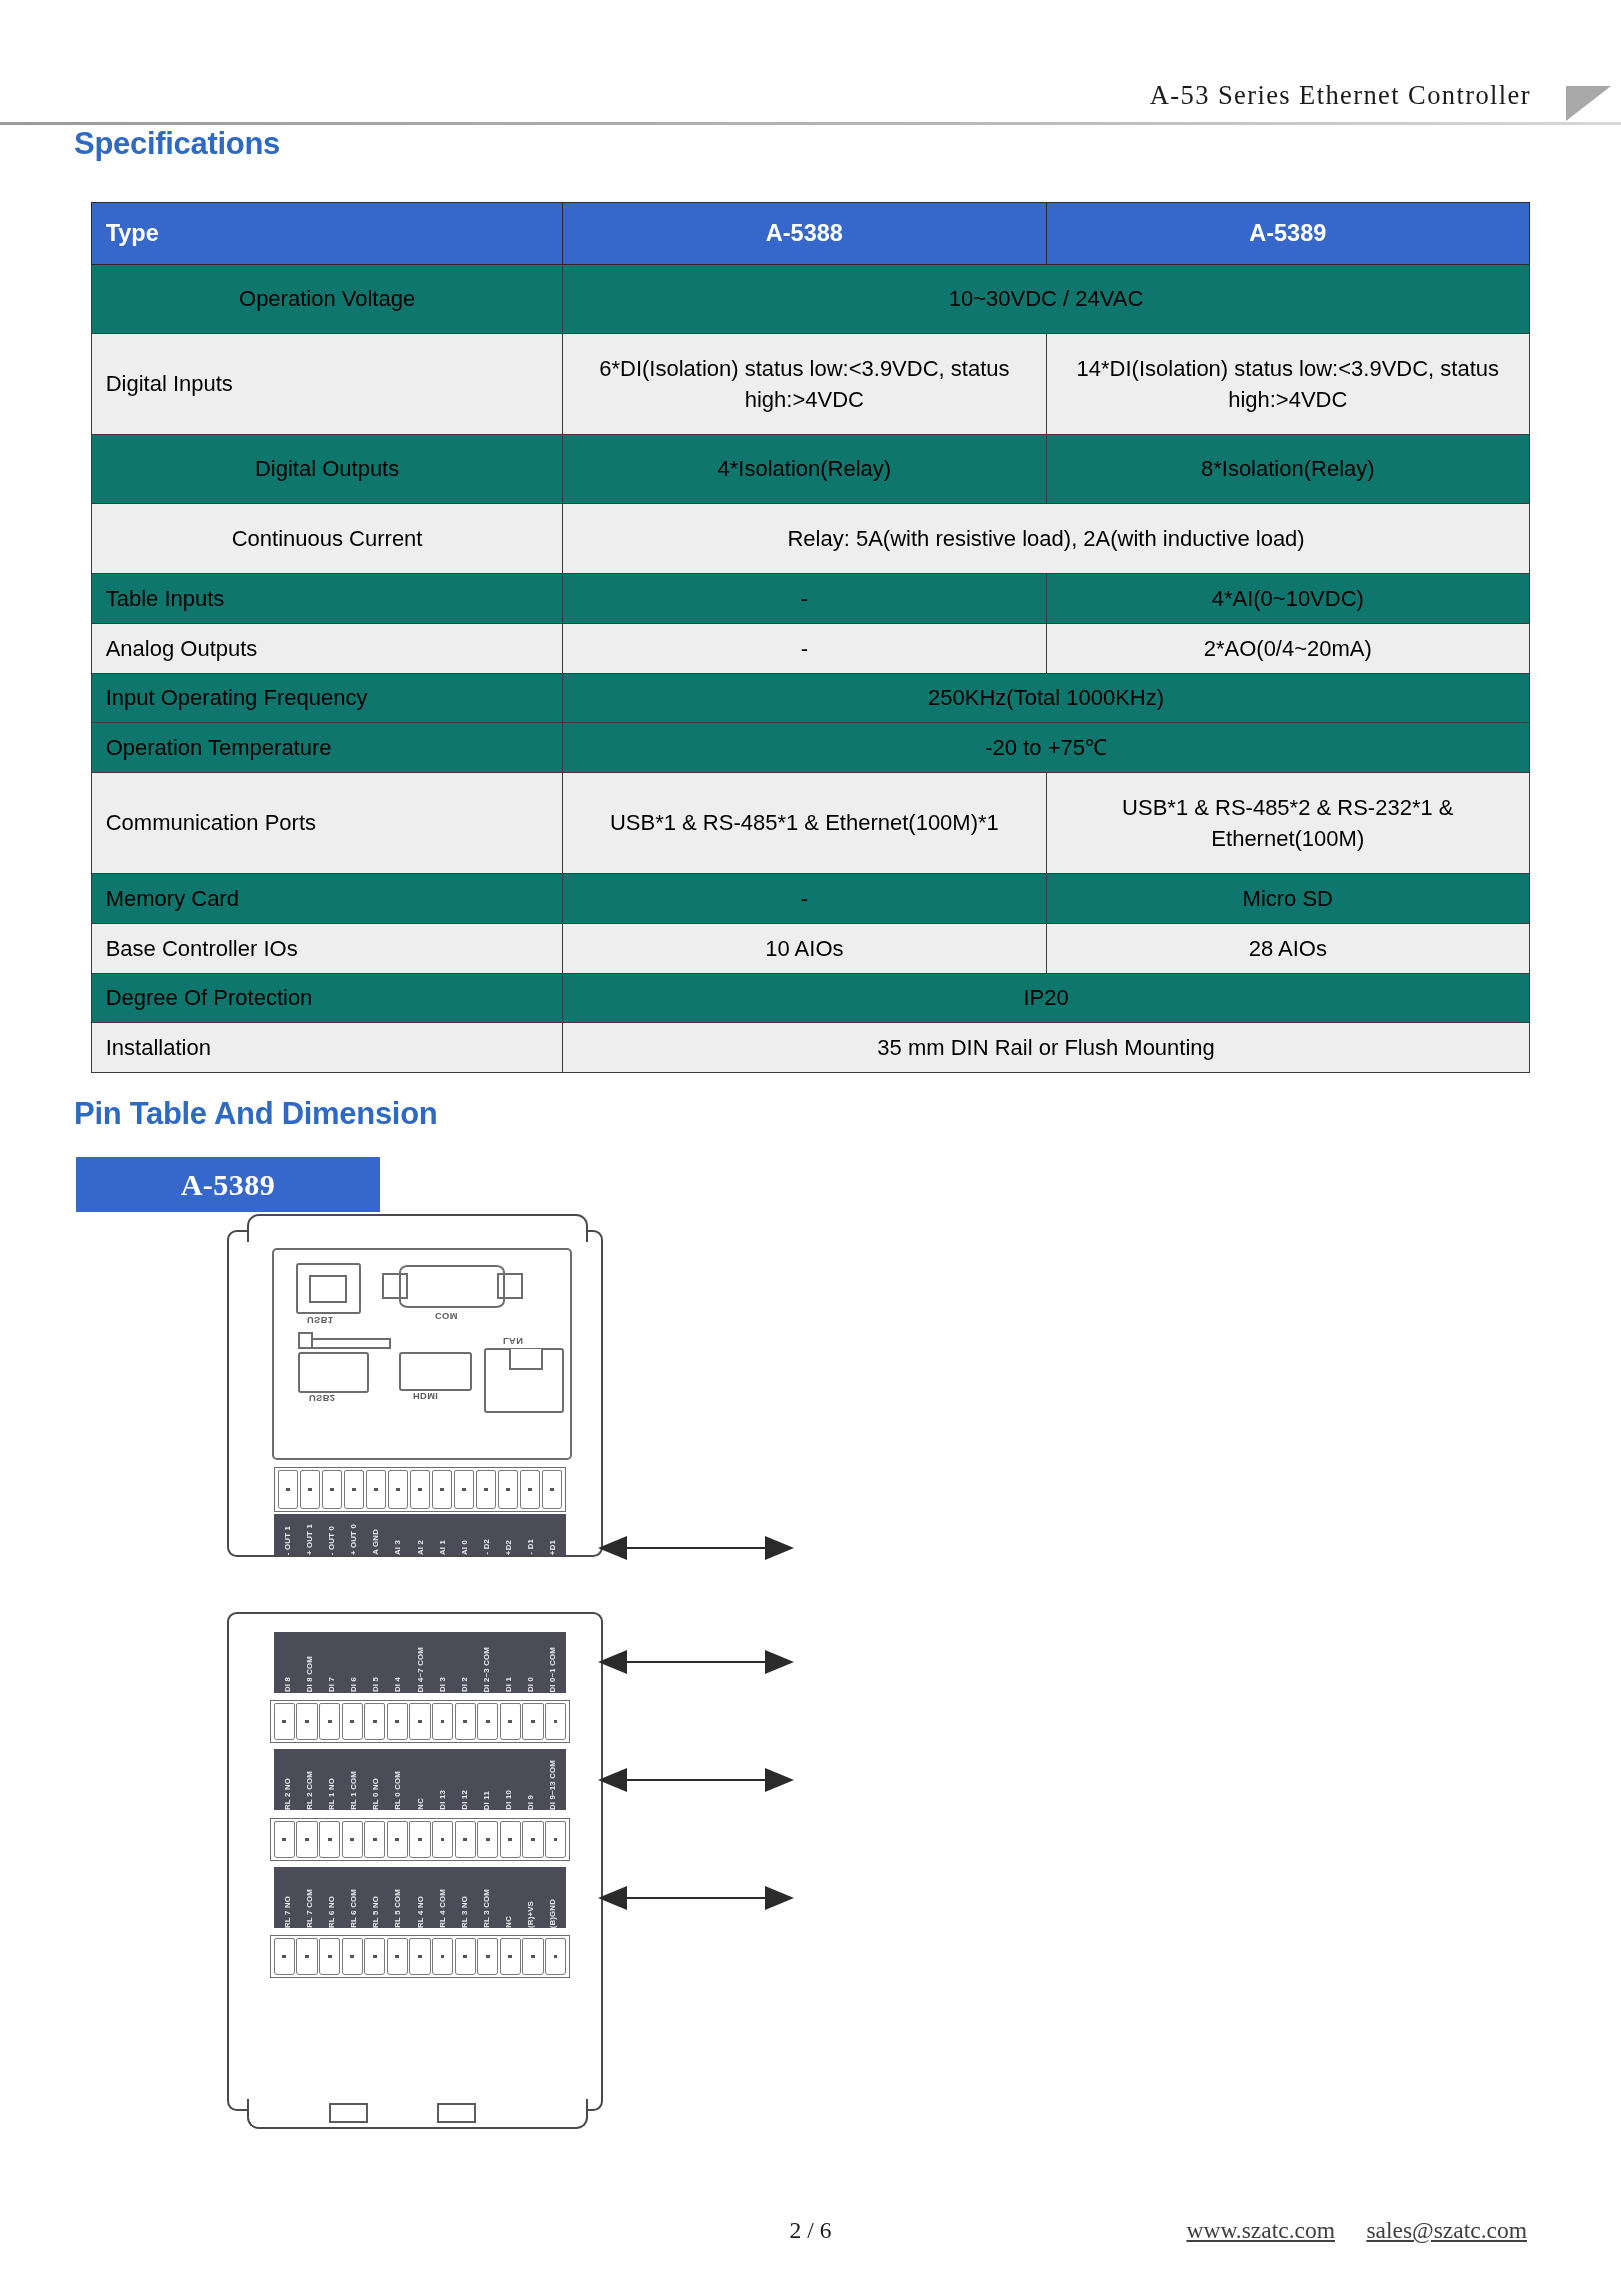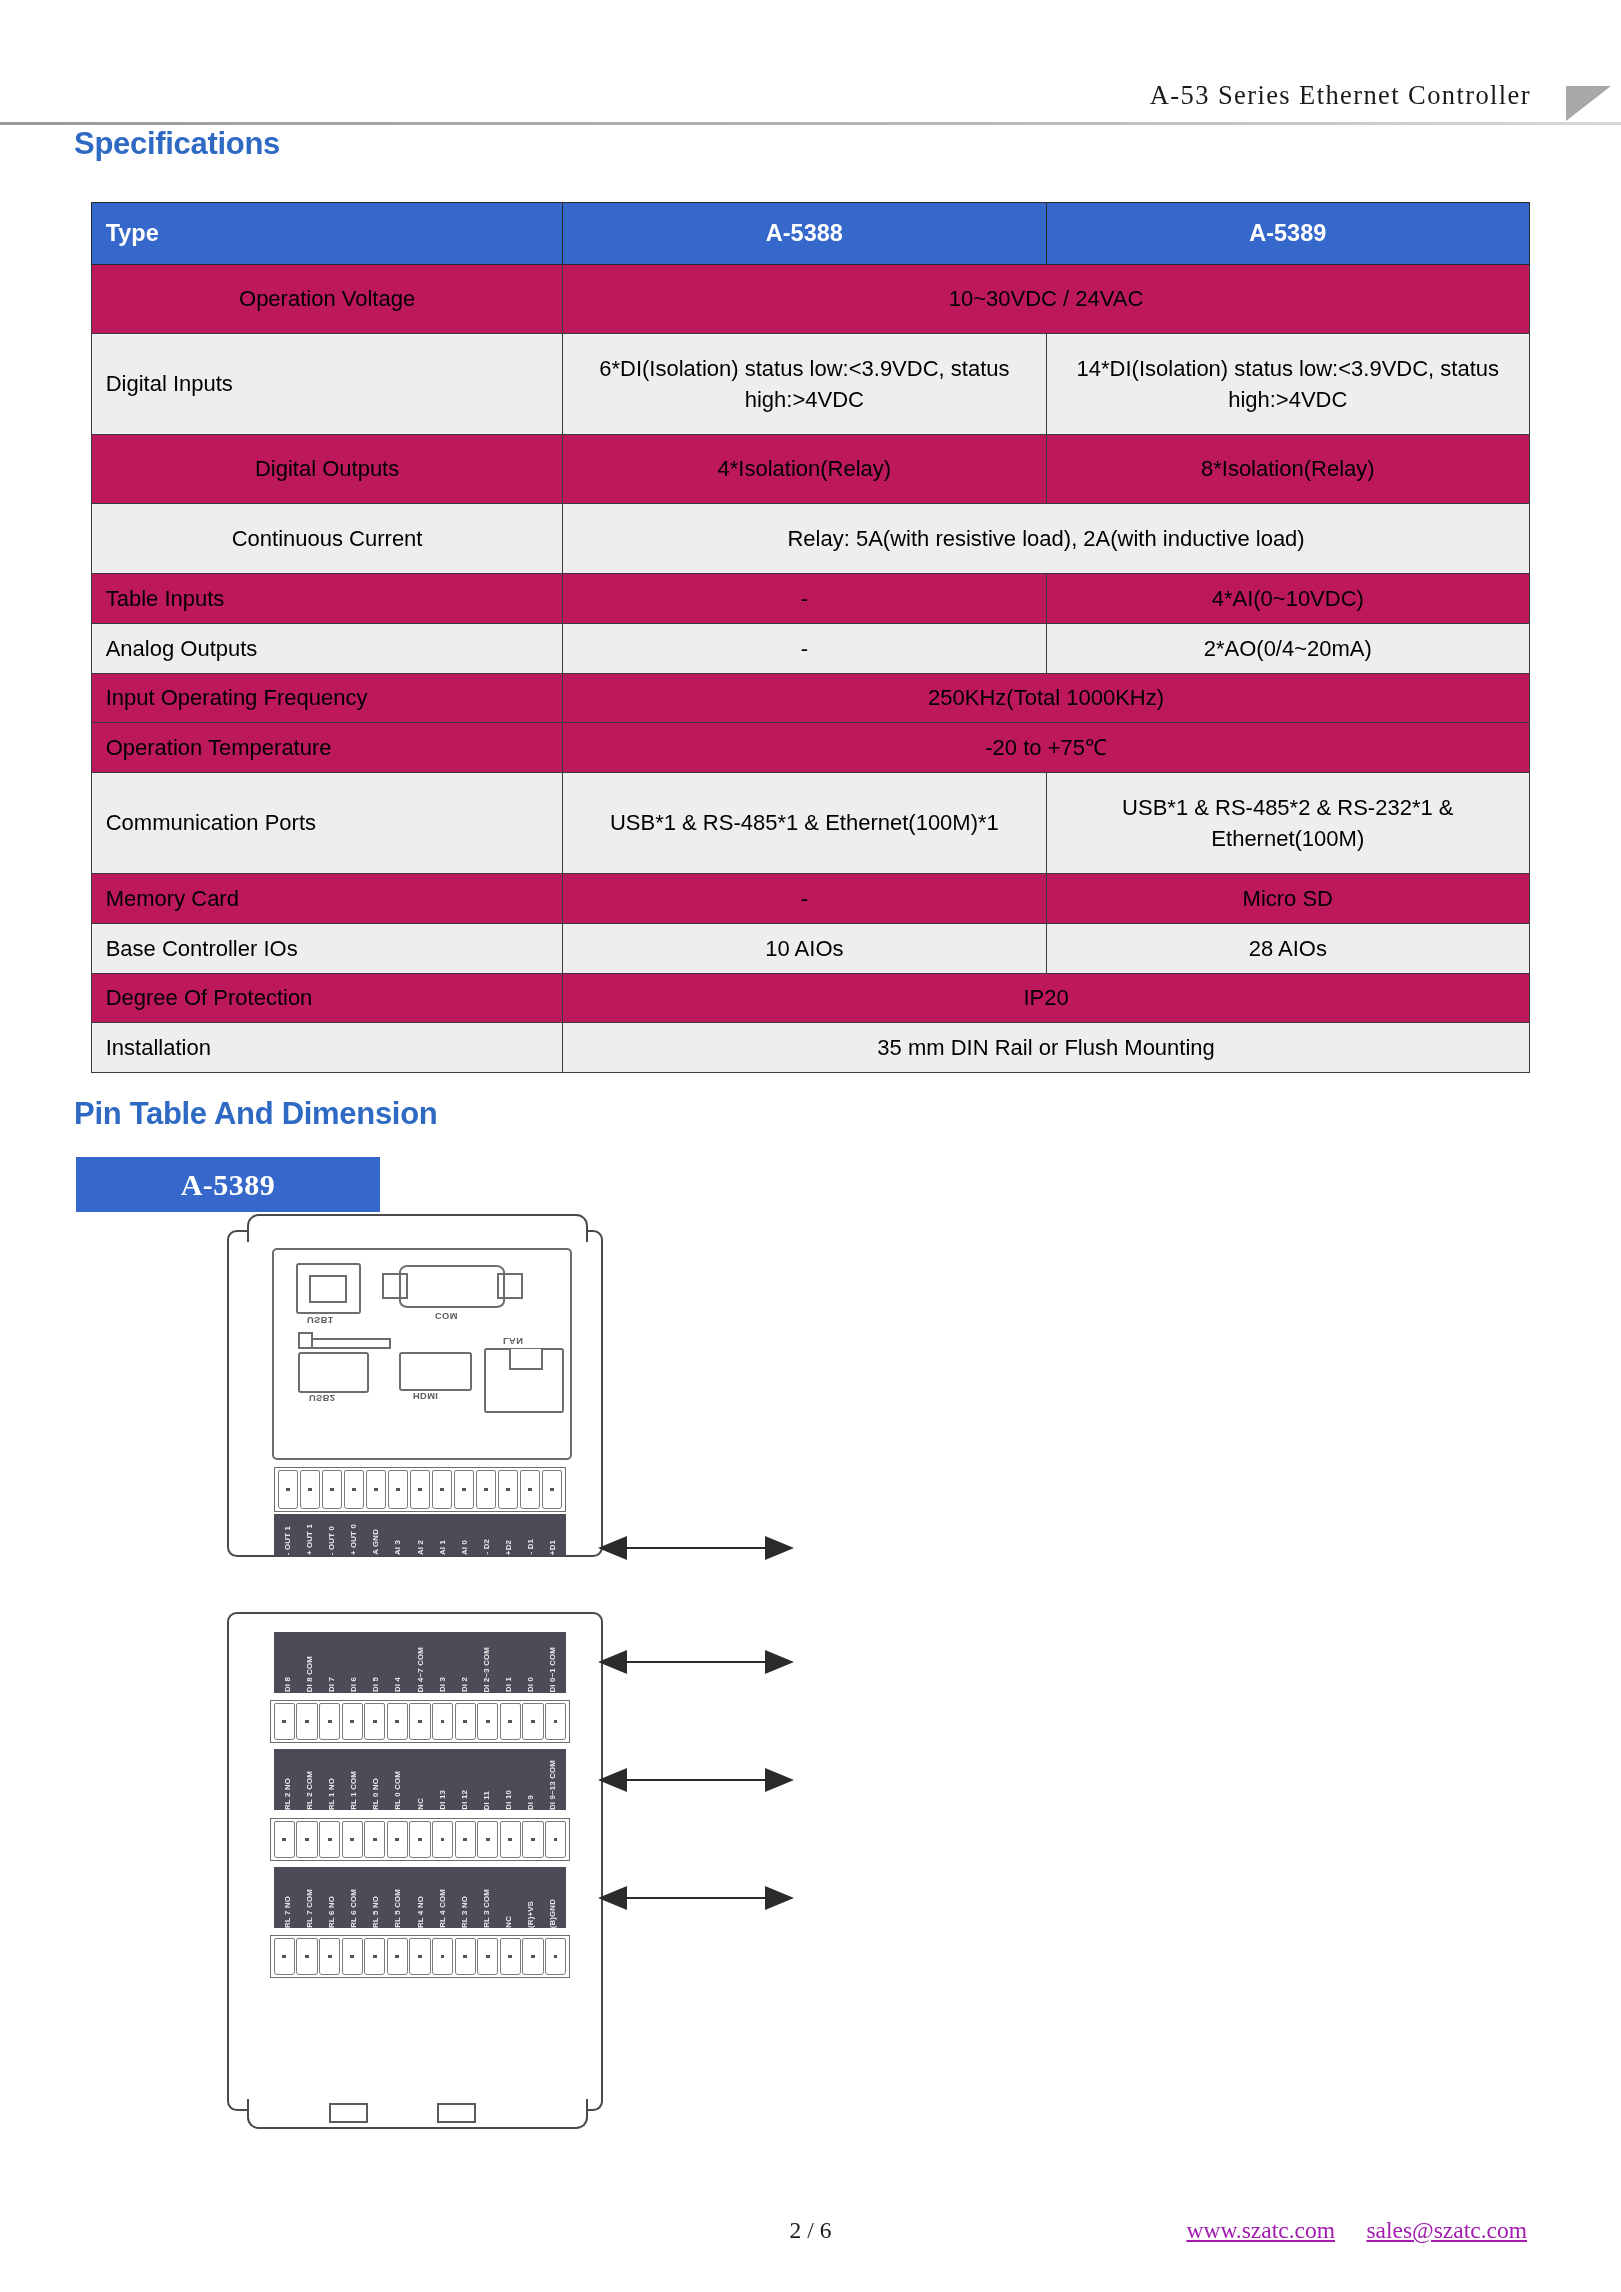--- a/index.html
+++ b/index.html
@@ -79,21 +79,21 @@
     font-size: 23.5px;
     height: 43px;
     border-color: #2a2a2a;
   }
   .th-type   { text-align: left;   width: 434px; }
   .th-model  { text-align: center; width: 446px; }
   .col-label { text-align: left; }
   .col-label.center { text-align: center; }
   .col-val   { text-align: center; }
   tr.shaded td { background: #eeeeee; }
-  tr.plain  td { background: #be185d; }
+  tr.plain  td { background: #0f766e; }
   .tall { height: 82px; }
   .mid  { height: 51px; }
 
   
   .model-badge {
     position: absolute;
     left: 76px; top: 1157px;
     width: 304px; height: 55px;
     background: #3668cc;
     color: #ffffff;
@@ -291,21 +291,21 @@
   }
   .footer-links {
     position: absolute;
     right: 94px; top: 0;
     font-family: "Liberation Serif", serif;
     font-size: 23.5px;
     color: #2222cc;
     white-space: nowrap;
   }
   .footer-links a {
-    color: #a21caf;
+    color: #404040;
     text-decoration: underline;
     margin-left: 25.5px;
     margin-top: 7px;
   }
   .footer-links a:first-child { margin-left: 0; }
 </style>
 </head>
 <body>
 
 <div class="page-header">

